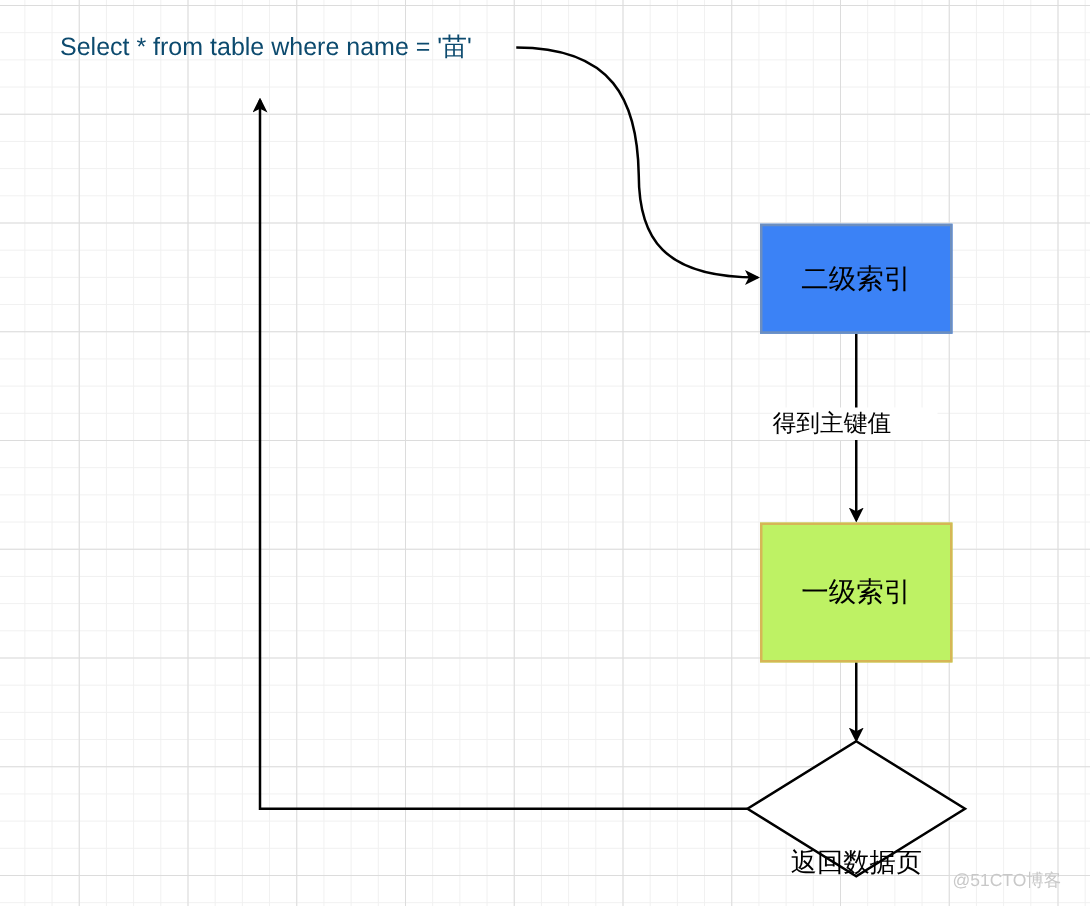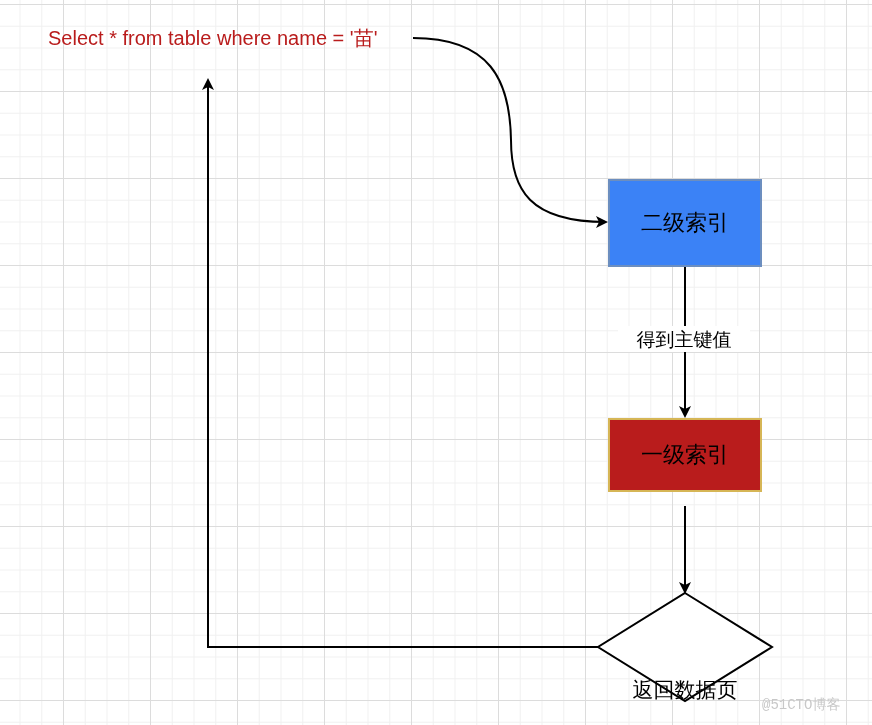--- a/index.html
+++ b/index.html
@@ -10,40 +10,40 @@
       linear-gradient(to right, #dcdcdc 1px, transparent 1px),
       linear-gradient(to bottom, #dcdcdc 1px, transparent 1px),
       linear-gradient(to right, #f0f0f0 1px, transparent 1px),
       linear-gradient(to bottom, #f0f0f0 1px, transparent 1px);
     background-size: 87px 87px, 87px 87px, 21.75px 21.75px, 21.75px 21.75px;
     background-position: 63px 4px, 63px 4px, 63px 4px, 63px 4px;
     font-family: "Liberation Sans", sans-serif;
   }
   svg.edges { position: absolute; left: 0; top: 0; }
   .sql {
-    position: absolute; left: 48px; top: 26px; font-size: 20px; color: #b91c1c;
+    position: absolute; left: 48px; top: 26px; font-size: 20px; color: #0c4a6e;
     white-space: nowrap; line-height: 24px;
   }
   .box {
     position: absolute; display: flex; align-items: center; justify-content: center;
     font-family: "DejaVu Sans", sans-serif; font-size: 22px; color: #000; box-sizing: border-box;
   }
   .box.secondary { left: 608px; top: 179px; width: 154px; height: 88px; background: #3b82f6; border: 2px solid #6c8ebf; }
-  .box.primary { left: 608px; top: 418px; width: 154px; height: 74px; background: #b91c1c; border: 2px solid #d6b656; }
+  .box.primary { left: 608px; top: 418px; width: 154px; height: 112px; background: #bef264; border: 2px solid #d6b656; }
   .edge-label {
-    position: absolute; left: 618px; top: 326px; width: 132px; text-align: center;
+    position: absolute; left: 618px; top: 326px; width: 132px; text-align: left;
     font-family: "DejaVu Sans", sans-serif; font-size: 19px; background: #fff; line-height: 26px;
   }
   .diamond-label {
     position: absolute; left: 598px; top: 628px; width: 174px; text-align: center;
     font-family: "DejaVu Sans", sans-serif; font-size: 21px; line-height: 36px; margin-top: 44px;
   }
   .watermark {
     position: absolute; left: 762px; top: 696px; font-size: 14px; color: #c8c8c8;
-    font-family: Liberation Mono, monospace;
+    font-family: Liberation Sans, sans-serif;
   }
 </style>
 </head>
 <body>
 
 <svg class="edges" width="872" height="725">
   <defs>
     <marker id="arr" markerWidth="12" markerHeight="12" refX="10" refY="6" orient="auto" markerUnits="userSpaceOnUse">
       <path d="M0,0 L12,6 L0,12 L3,6 Z" fill="#000"></path>
     </marker>

